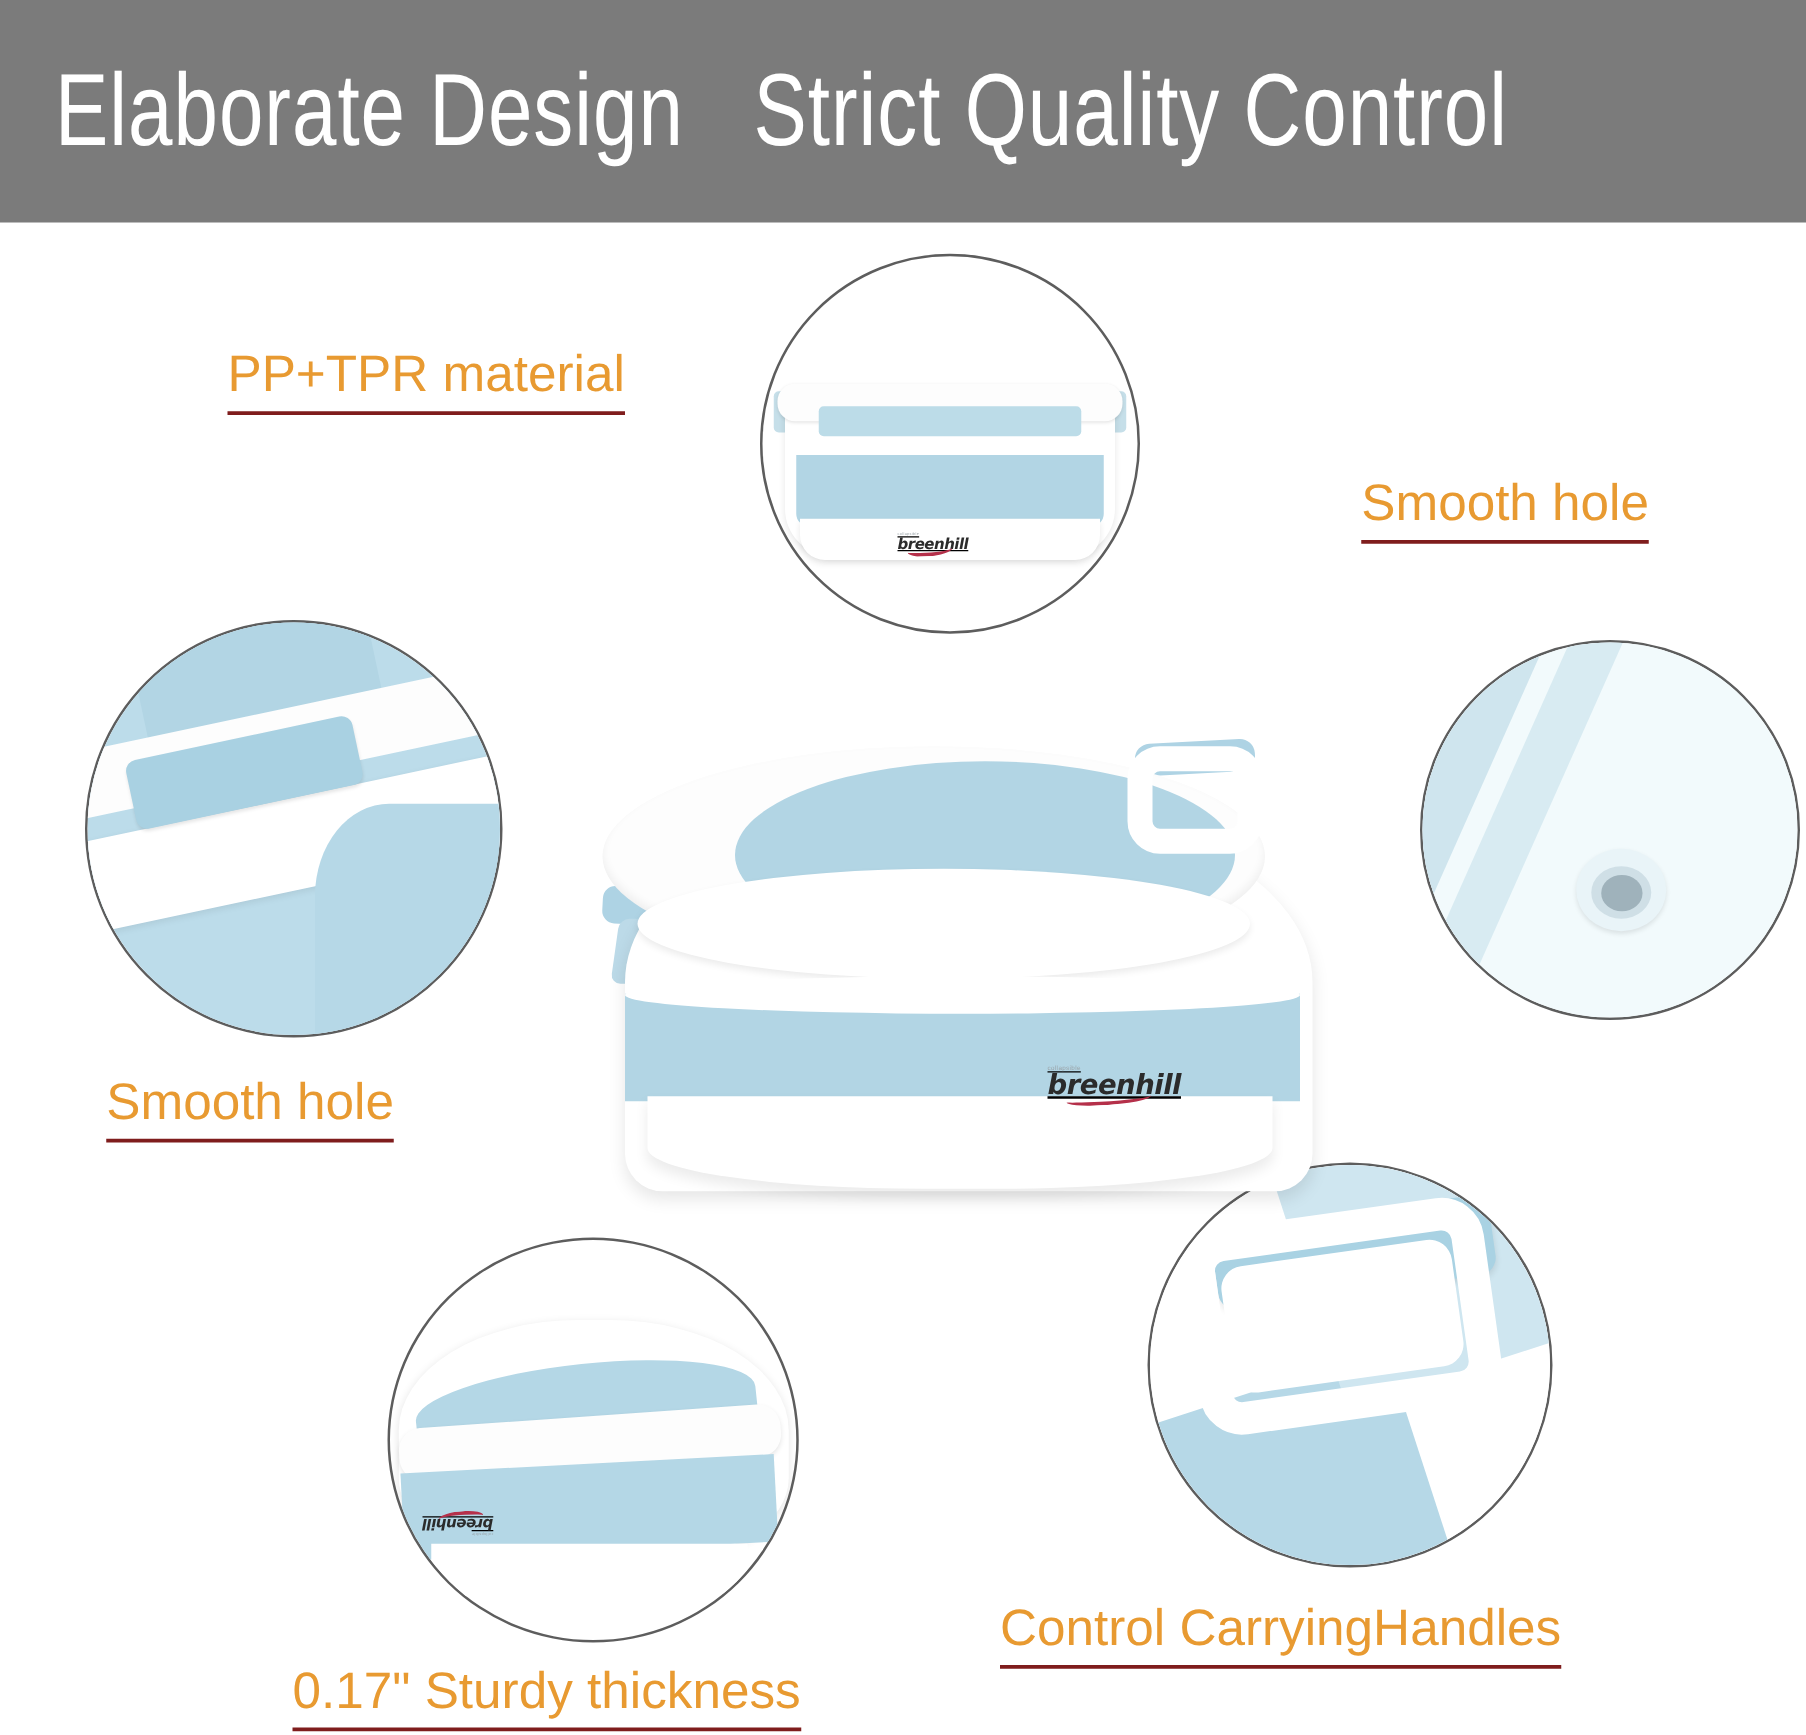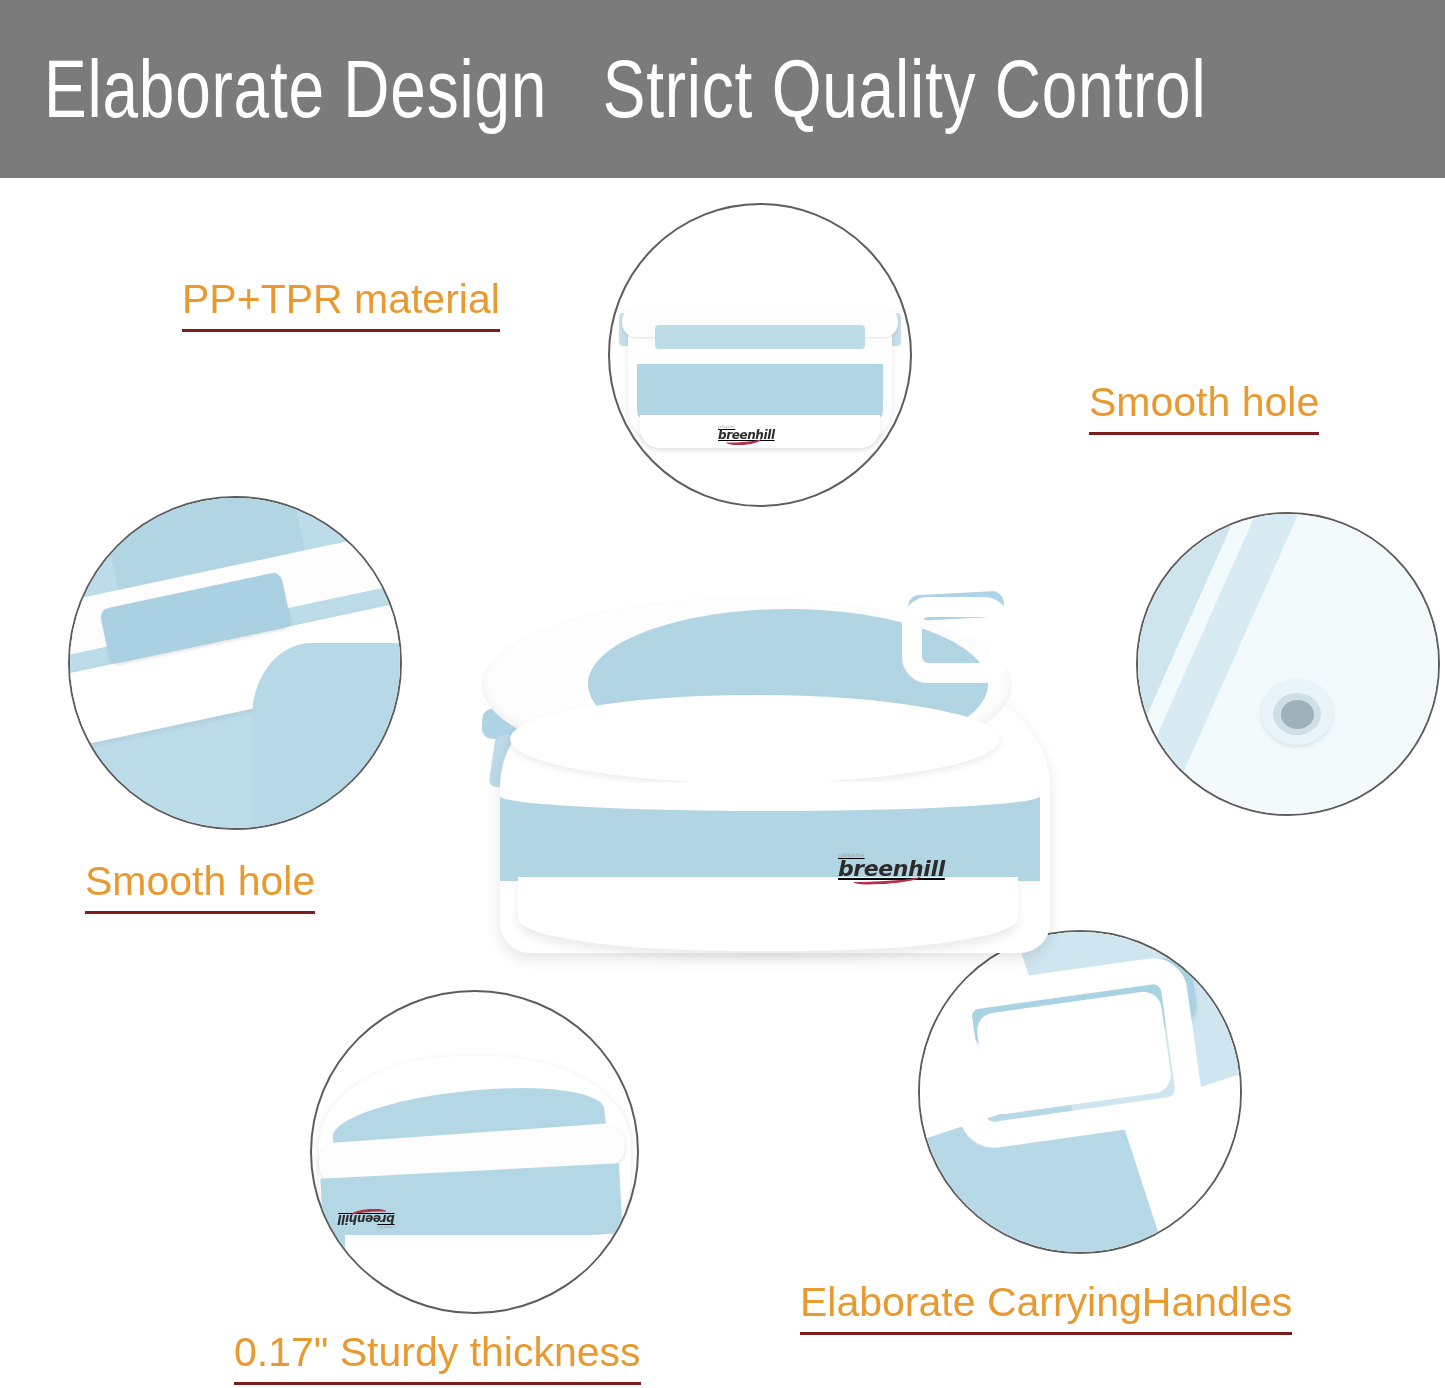--- a/index.html
+++ b/index.html
@@ -152,21 +152,21 @@
 <div id="header-banner">
   <div id="header-title">Elaborate Design   Strict Quality Control</div>
 </div>
 
 <div class="callout-label" style="left:182px;top:278px;">PP+TPR material</div>
 
 <div class="callout-label" style="left:1089px;top:381px;">Smooth hole</div>
 
 <div class="callout-label" style="left:85px;top:860px;">Smooth hole</div>
 
-<div class="callout-label" style="left:800px;top:1281px;">Elaborate CarryingHandles</div>
+<div class="callout-label" style="left:800px;top:1281px;">Control CarryingHandles</div>
 
 <div class="callout-label" style="left:234px;top:1331px;">0.17" Sturdy thickness</div>
 
 <div class="detail-circle" id="c-material" style="left:608px;top:203px;width:300px;height:300px;">
   <div class="inner">
     <div class="hdl-l"></div>
     <div class="hdl-r"></div>
     <div class="body"></div>
     <div class="rim"></div>
     <div class="cav"></div>

